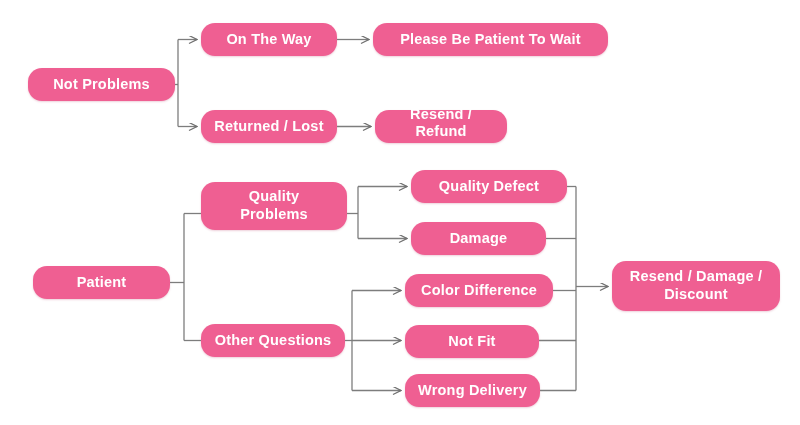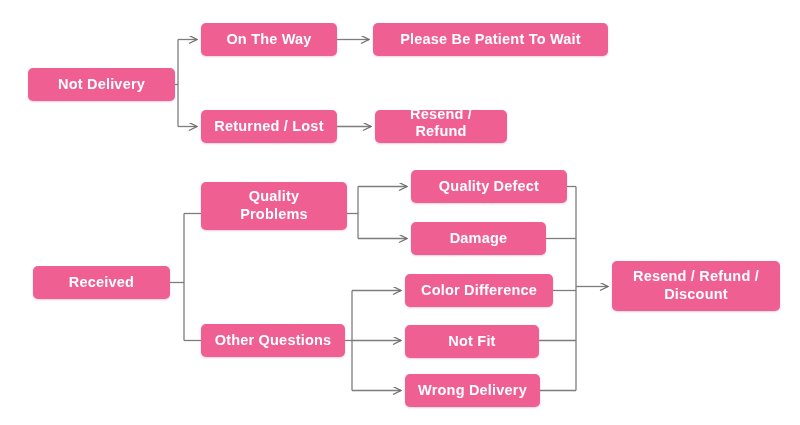--- a/index.html
+++ b/index.html
@@ -22,21 +22,21 @@
     left: 0;
     top: 0;
     width: 800px;
     height: 425px;
     pointer-events: none;
   }
   .node {
     position: absolute;
     box-sizing: border-box;
     background: #ef5f92;
-    border-radius: 5px;
+    border-radius: 14px;
     color: #ffffff;
     display: flex;
     align-items: center;
     justify-content: center;
     text-align: center;
     font-weight: bold;
     font-size: 14.5px;
     letter-spacing: 0.2px;
     line-height: 1.22;
     padding: 2px 12px;
@@ -90,41 +90,41 @@
       <path d="M553,290.5 L576,290.5"></path>
       <path d="M539,340.5 L576,340.5"></path>
       <path d="M540,390.5 L576,390.5"></path>
       <path d="M576,186.5 L576,390.5"></path>
       <path d="M576,286.5 L608,286.5" marker-end="url(#ah)"></path>
 
     </g>
   </svg>
 
   <div class="node" style="left:28px;top:68px;width:147px;height:33px;">
-    <span class="lbl">Not Delivery</span>
+    <span class="lbl">Not Problems</span>
   </div>
 
   <div class="node" style="left:201px;top:23px;width:136px;height:33px;">
     <span class="lbl">On The Way</span>
   </div>
 
   <div class="node" style="left:373px;top:23px;width:235px;height:33px;">
     <span class="lbl">Please Be Patient To Wait</span>
   </div>
 
   <div class="node" style="left:201px;top:110px;width:136px;height:33px;">
     <span class="lbl">Returned / Lost</span>
   </div>
 
   <div class="node" style="left:375px;top:110px;width:132px;height:33px;align-items:flex-end;">
     <span class="lbl">Resend / Refund</span>
   </div>
 
   <div class="node" style="left:33px;top:266px;width:137px;height:33px;">
-    <span class="lbl">Received</span>
+    <span class="lbl">Patient</span>
   </div>
 
   <div class="node" style="left:201px;top:182px;width:146px;height:48px;">
     <span class="lbl">Quality Problems</span>
   </div>
 
   <div class="node" style="left:201px;top:324px;width:144px;height:33px;">
     <span class="lbl">Other Questions</span>
   </div>
 
@@ -142,17 +142,17 @@
 
   <div class="node" style="left:405px;top:374px;width:135px;height:33px;">
     <span class="lbl">Wrong Delivery</span>
   </div>
 
   <div class="node" style="left:405px;top:325px;width:134px;height:33px;">
     <span class="lbl">Not Fit</span>
   </div>
 
   <div class="node" style="left:612px;top:261px;width:168px;height:50px;">
-    <span class="lbl">Resend / Refund /
+    <span class="lbl">Resend / Damage /
 Discount</span>
   </div>
 
 </div>
 
 </body></html>

